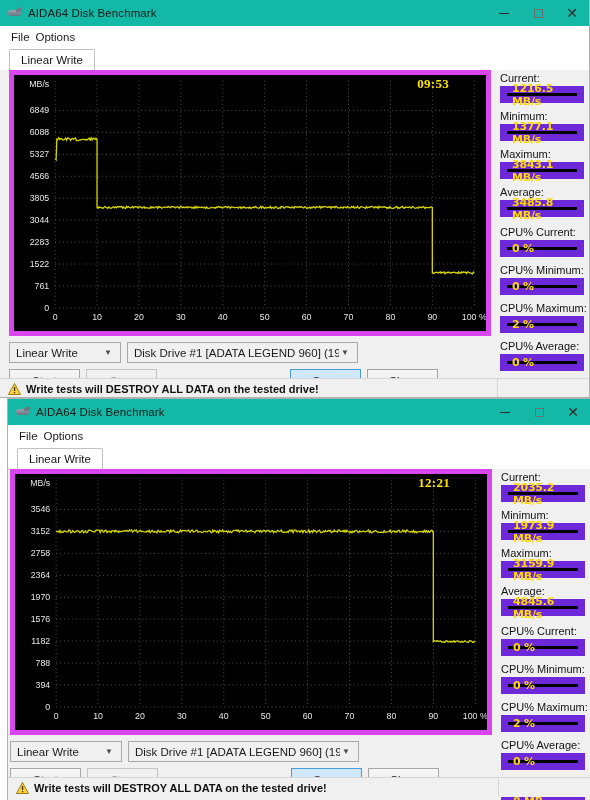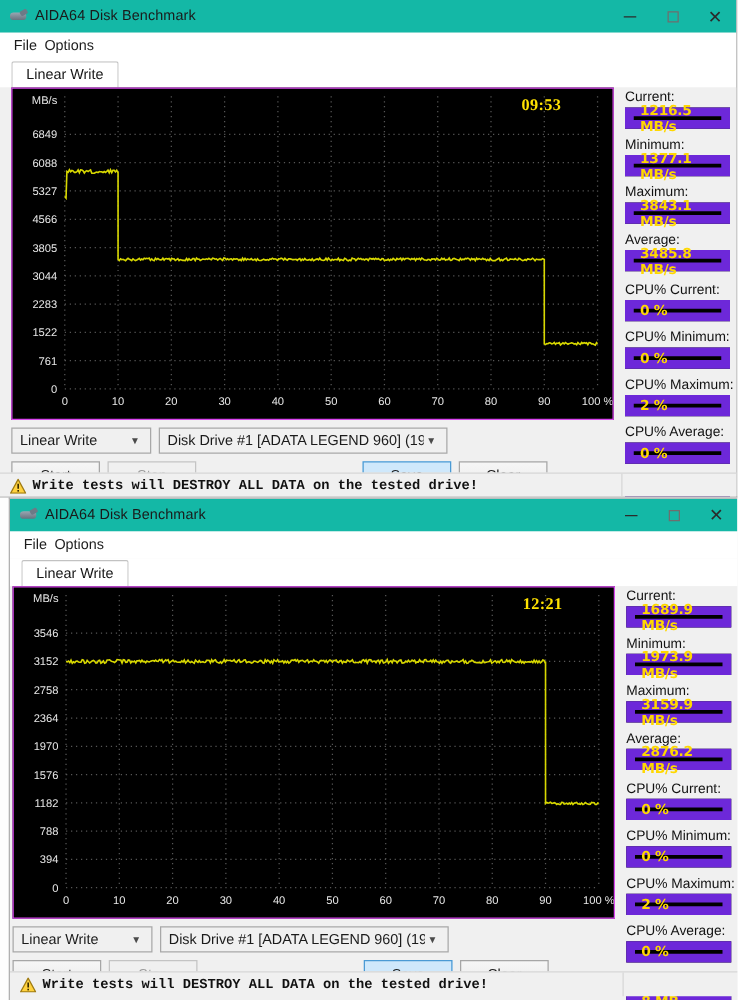--- a/index.html
+++ b/index.html
@@ -71,21 +71,21 @@
     display: flex; align-items: center;
     border-radius: 2px 2px 0 0;
   }
 
   .body-area { position: relative; background: #f0f0f0; }
 
   
   .chart-wrap { position: absolute; }
   .chart {
     position: absolute; left: 0; top: 0; width: 100%; height: 100%;
-    background: #000000; border: 1px solid #d946ef;
+    background: #000000; border: 5px solid #d946ef;
   }
   .chart svg { display: block; width: 100%; height: 100%; }
   .chart-timer {
     position: absolute; right: 42px; top: 6px;
     font-size: 13px; font-weight: bold; color: #ffe200;
     font-family: "Liberation Serif", serif;
     letter-spacing: 0.3px;
   }
 
   
@@ -134,21 +134,21 @@
     background: #cfe8fb; border: 1px solid #4b9ad4;
   }
   .btn-start { margin-right: 6px; }
   .btn-save { position: absolute; left: 281px; }
   .btn-clear { position: absolute; left: 358px; }
 
   .warnbar {
     position: absolute; left: 0; width: 100%;
     height: 20px; background: #f0f0f0;
     border-top: 1px solid #d6d6d6;
-    display: flex; align-items: center; padding-left: 8px; gap: 5px; font-family: Liberation Mono, monospace;
+    display: flex; align-items: center; padding-left: 8px; gap: 5px;
   }
   .warn-ico { width: 13px; height: 12px; position: relative; flex: none; }
   .warn-ico svg { display: block; }
   .warn-text {
     font-size: 11px; font-weight: bold; color: #111111; white-space: nowrap;
   }
   .divider-v {
     position: absolute; top: 0; width: 1px; height: 100%; background: #d6d6d6;
   }
 </style>
@@ -399,33 +399,33 @@
               </g>
             <path id="trace-bot" fill="none" stroke="#d8d800" stroke-width="1.3" d="M42.00,59.60L43.00,59.99L44.00,59.25L45.00,60.55L46.00,58.65L47.00,61.03L48.00,59.96L49.00,60.67L50.00,59.37L51.00,59.25L52.00,60.00L53.00,60.20L54.00,60.16L55.00,58.20L56.00,58.48L57.00,61.04L58.00,60.79L59.00,58.80L60.00,59.82L61.00,60.76L62.00,60.04L63.00,59.13L64.00,58.82L65.00,59.52L66.00,60.93L67.00,60.65L68.00,58.98L69.00,58.67L70.00,61.07L71.00,60.33L72.00,59.15L73.00,61.05L74.00,60.54L75.00,58.44L76.00,58.47L77.00,58.39L78.00,59.15L79.00,59.70L80.00,59.86L81.00,60.39L82.00,59.59L83.00,58.15L84.00,58.25L85.00,58.44L86.00,58.47L87.00,60.89L88.00,58.23L89.00,58.44L90.00,60.27L91.00,60.17L92.00,58.44L93.00,58.63L94.00,60.79L95.00,59.45L96.00,59.98L97.00,59.34L98.00,60.84L99.00,59.07L100.00,59.13L101.00,58.76L102.00,60.10L103.00,58.59L104.00,59.82L105.00,59.53L106.00,60.58L107.00,59.27L108.00,59.86L109.00,59.94L110.00,59.38L111.00,59.11L112.00,58.85L113.00,59.47L114.00,58.50L115.00,59.49L116.00,59.55L117.00,58.10L118.00,58.91L119.00,58.15L120.00,60.49L121.00,59.41L122.00,58.35L123.00,58.93L124.00,58.24L125.00,60.82L126.00,59.90L127.00,59.24L128.00,58.62L129.00,59.93L130.00,59.47L131.00,60.03L132.00,60.24L133.00,60.20L134.00,60.40L135.00,59.20L136.00,60.02L137.00,58.48L138.00,60.96L139.00,59.93L140.00,58.59L141.00,59.95L142.00,60.48L143.00,59.64L144.00,60.37L145.00,61.03L146.00,58.50L147.00,59.51L148.00,60.31L149.00,58.99L150.00,60.27L151.00,60.05L152.00,59.75L153.00,60.40L154.00,60.28L155.00,58.72L156.00,58.70L157.00,58.80L158.00,60.79L159.00,58.32L160.00,59.96L161.00,58.84L162.00,58.28L163.00,59.97L164.00,60.46L165.00,60.83L166.00,59.91L167.00,61.07L168.00,59.91L169.00,58.14L170.00,59.98L171.00,58.62L172.00,58.81L173.00,58.89L174.00,58.77L175.00,59.34L176.00,59.20L177.00,58.22L178.00,60.00L179.00,60.40L180.00,58.97L181.00,58.17L182.00,60.25L183.00,59.94L184.00,59.58L185.00,58.48L186.00,58.31L187.00,60.56L188.00,60.02L189.00,59.79L190.00,60.33L191.00,60.92L192.00,60.55L193.00,59.34L194.00,59.47L195.00,59.94L196.00,60.38L197.00,59.54L198.00,58.77L199.00,58.96L200.00,60.75L201.00,61.02L202.00,58.33L203.00,59.87L204.00,58.50L205.00,59.33L206.00,60.73L207.00,59.23L208.00,61.09L209.00,58.39L210.00,59.17L211.00,59.65L212.00,58.21L213.00,60.09L214.00,59.62L215.00,59.71L216.00,59.15L217.00,60.86L218.00,59.35L219.00,60.64L220.00,59.42L221.00,60.88L222.00,60.16L223.00,58.72L224.00,58.51L225.00,58.84L226.00,58.17L227.00,59.23L228.00,58.24L229.00,60.31L230.00,59.08L231.00,58.82L232.00,58.68L233.00,59.46L234.00,60.05L235.00,58.89L236.00,58.31L237.00,60.54L238.00,59.58L239.00,59.30L240.00,59.84L241.00,58.33L242.00,59.41L243.00,59.50L244.00,60.01L245.00,60.94L246.00,59.18L247.00,58.73L248.00,58.98L249.00,58.73L250.00,60.15L251.00,58.87L252.00,60.53L253.00,59.31L254.00,58.37L255.00,58.87L256.00,60.20L257.00,58.91L258.00,58.82L259.00,58.50L260.00,60.08L261.00,60.40L262.00,59.02L263.00,58.78L264.00,60.96L265.00,59.55L266.00,60.18L267.00,60.36L268.00,58.60L269.00,59.14L270.00,59.85L271.00,59.25L272.00,58.32L273.00,60.38L274.00,60.60L275.00,60.51L276.00,60.42L277.00,60.56L278.00,59.73L279.00,60.65L280.00,58.68L281.00,58.20L282.00,59.64L283.00,58.32L284.00,60.91L285.00,58.59L286.00,58.18L287.00,58.47L288.00,60.03L289.00,59.40L290.00,59.36L291.00,60.55L292.00,59.05L293.00,58.63L294.00,60.93L295.00,58.70L296.00,58.60L297.00,60.84L298.00,60.46L299.00,59.99L300.00,58.11L301.00,61.02L302.00,59.76L303.00,59.15L304.00,60.65L305.00,58.34L306.00,59.26L307.00,59.25L308.00,60.70L309.00,59.37L310.00,58.67L311.00,58.41L312.00,60.95L313.00,60.76L314.00,60.45L315.00,59.36L316.00,60.10L317.00,58.71L318.00,59.94L319.00,59.74L320.00,58.51L321.00,59.33L322.00,58.57L323.00,60.78L324.00,59.95L325.00,60.10L326.00,58.27L327.00,59.67L328.00,59.55L329.00,60.36L330.00,58.25L331.00,58.13L332.00,59.57L333.00,59.65L334.00,59.69L335.00,58.64L336.00,60.19L337.00,58.38L338.00,60.21L339.00,58.55L340.00,59.81L341.00,60.11L342.00,61.03L343.00,59.51L344.00,61.05L345.00,59.43L346.00,60.31L347.00,59.27L348.00,58.65L349.00,58.70L350.00,60.31L351.00,60.93L352.00,59.10L353.00,59.82L354.00,60.02L355.00,59.57L356.00,59.14L357.00,60.00L358.00,60.15L359.00,59.40L360.00,59.16L361.00,58.12L362.00,60.74L363.00,59.32L364.00,61.08L365.00,60.94L366.00,59.56L367.00,59.62L368.00,58.70L369.00,59.19L370.00,60.31L371.00,60.36L372.00,60.60L373.00,60.58L374.00,60.36L375.00,60.77L376.00,60.79L377.00,58.88L378.00,60.53L379.00,60.49L380.00,60.07L381.00,59.87L382.00,59.61L383.00,58.32L384.00,60.88L385.00,60.33L386.00,59.38L387.00,59.22L388.00,60.60L389.00,59.47L390.00,60.53L391.00,58.85L392.00,58.23L393.00,60.34L394.00,60.48L395.00,60.01L396.00,58.37L397.00,59.77L398.00,58.92L399.00,60.57L400.00,58.17L401.00,59.04L402.00,59.68L403.00,60.21L404.00,60.33L405.00,59.54L406.00,60.44L407.00,58.77L408.00,60.81L409.00,59.70L410.00,61.09L411.00,59.89L412.00,60.21L413.00,59.85L414.00,59.92L415.00,60.11L416.00,59.51L417.00,60.54L418.00,58.60L419.00,60.42L420.00,58.96L421.00,60.66L422.00,59.17L423.00,60.73L424.00,59.95L425.00,58.43L426.00,58.82L427.00,60.99L427.20,59.60L427.20,174.12L428.20,173.21L429.20,173.74L430.20,173.57L431.20,173.09L432.20,173.99L433.20,173.87L434.20,173.44L435.20,173.87L436.20,174.86L437.20,174.23L438.20,174.88L439.20,174.94L440.20,173.24L441.20,173.27L442.20,174.56L443.20,174.24L444.20,173.85L445.20,174.64L446.20,173.75L447.20,174.56L448.20,173.39L449.20,174.86L450.20,173.82L451.20,173.60L452.20,173.27L453.20,174.48L454.20,174.43L455.20,174.74L456.20,173.67L457.20,174.86L458.20,174.40L459.20,173.42L460.20,174.10L461.20,174.43L462.20,174.80L463.20,174.76L464.20,173.21L465.20,173.44L466.20,173.53L467.20,174.92L468.20,174.92L469.20,173.73L470.00,174.12"></path>
           </svg>
         </div>
         <div class="chart-timer">12:21</div>
       </div>
 
       <div class="stats" style="left:493px; top:2px; width:84px;">
           <div class="stat-item">
             <div class="stat-label">Current:</div>
-            <div class="stat-box">1689.9 MB/s</div>
+            <div class="stat-box">2035.2 MB/s</div>
           </div>
           <div class="stat-item">
             <div class="stat-label">Minimum:</div>
             <div class="stat-box">1973.9 MB/s</div>
           </div>
           <div class="stat-item">
             <div class="stat-label">Maximum:</div>
             <div class="stat-box">3159.9 MB/s</div>
           </div>
           <div class="stat-item">
             <div class="stat-label">Average:</div>
-            <div class="stat-box">2876.2 MB/s</div>
+            <div class="stat-box">4845.6 MB/s</div>
           </div>
           <div class="stat-item gap">
             <div class="stat-label">CPU% Current:</div>
             <div class="stat-box">0 %</div>
           </div>
           <div class="stat-item">
             <div class="stat-label">CPU% Minimum:</div>
             <div class="stat-box">0 %</div>
           </div>
           <div class="stat-item">

